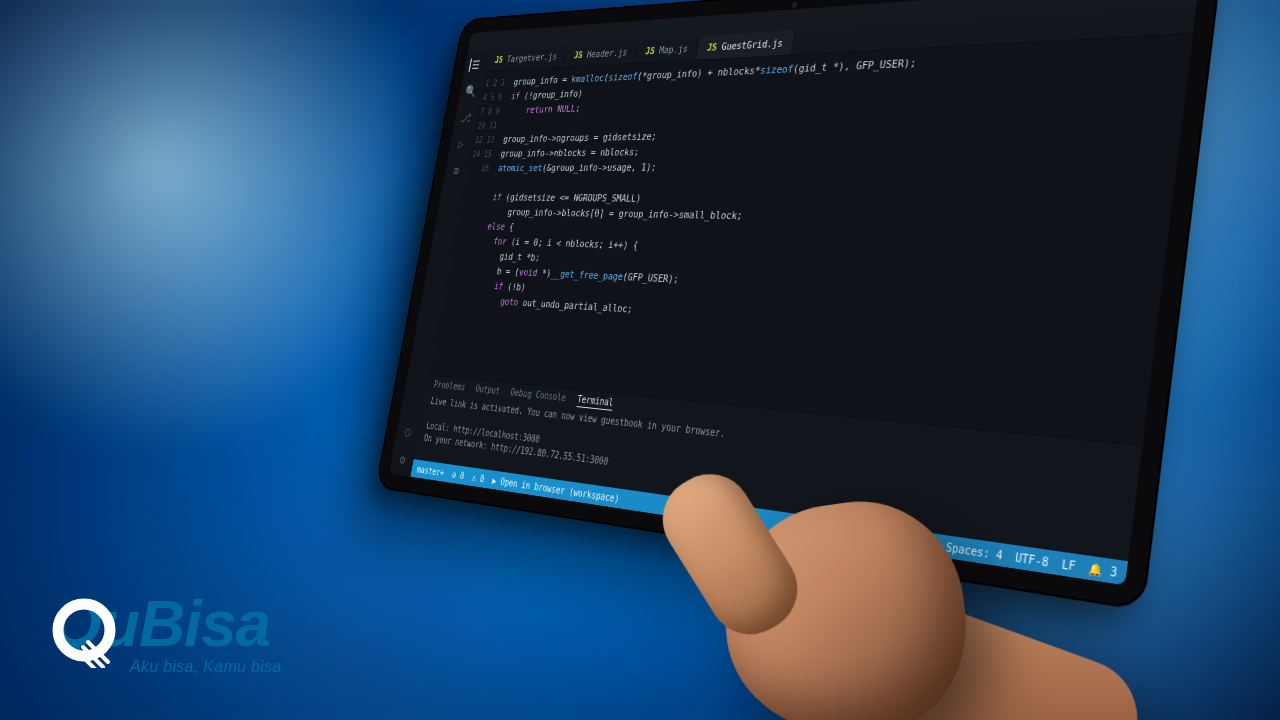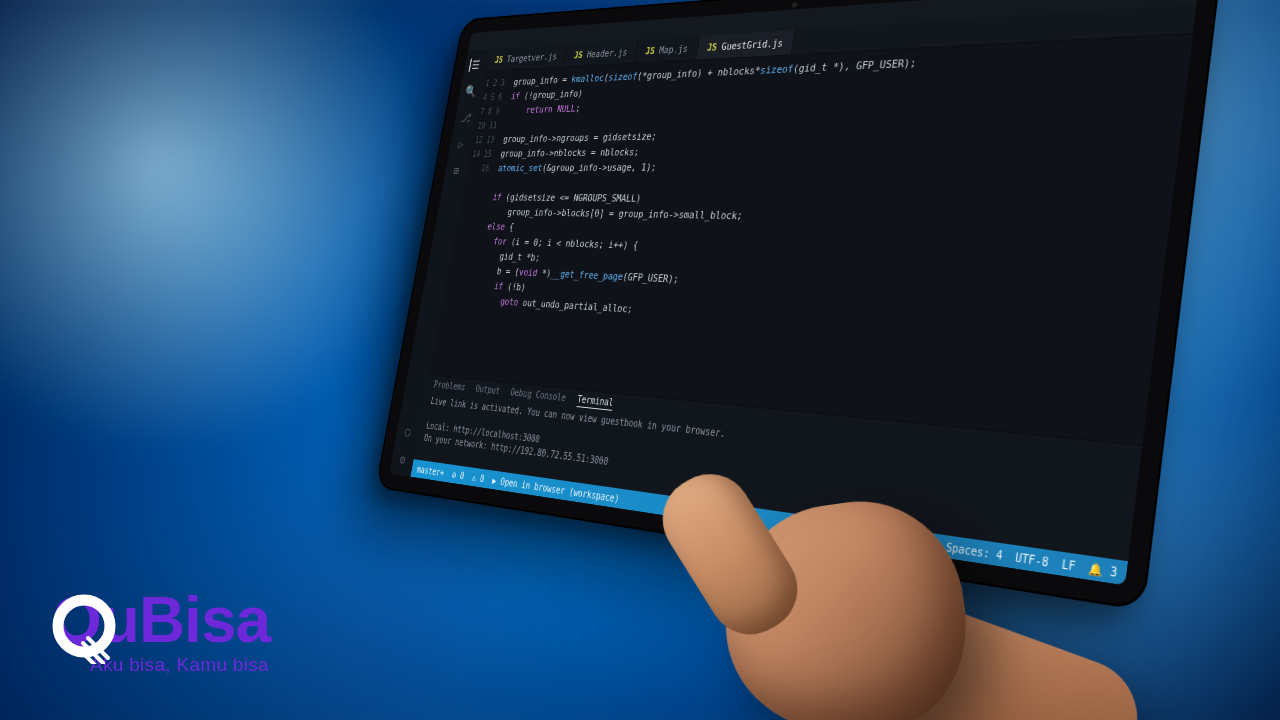--- a/index.html
+++ b/index.html
@@ -95,24 +95,24 @@
   }
   .thumb{
     position:absolute;left:30px;top:30px;width:90px;height:170px;
     background:linear-gradient(180deg,#e1ab83 0%, #c88e66 50%, #9b6947 100%);
     border-radius:42px;
     transform:rotate(-24deg);
     box-shadow:inset -8px -14px 24px rgba(70,35,18,.5);
   }
   
   .logo{
-    position:absolute;left:52px;bottom:44px;color:#6d28d9;
+    position:absolute;left:52px;bottom:44px;color:#0369a1;font-style:italic;
   }
   .logo .word{font-size:64px;font-weight:700;letter-spacing:-1px;line-height:1;}
-  .logo .tag{font-size:19px;margin-top:2px;margin-left:38px;letter-spacing:.3px;}
+  .logo .tag{font-size:16px;margin-top:2px;margin-left:78px;letter-spacing:.3px;}
   .logo svg{position:absolute;left:-2px;top:6px;}
 </style>
 </head>
 <body>
 
 <div class="bg"></div>
 <div class="vignette"></div>
 
 <div class="stage">
   <div class="tablet">

